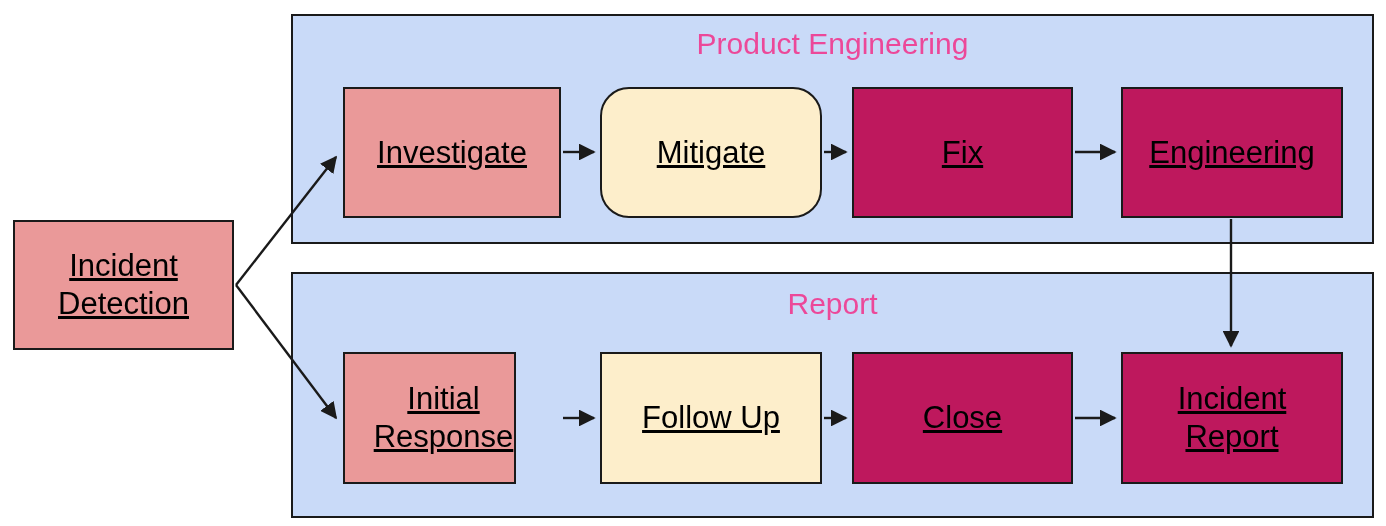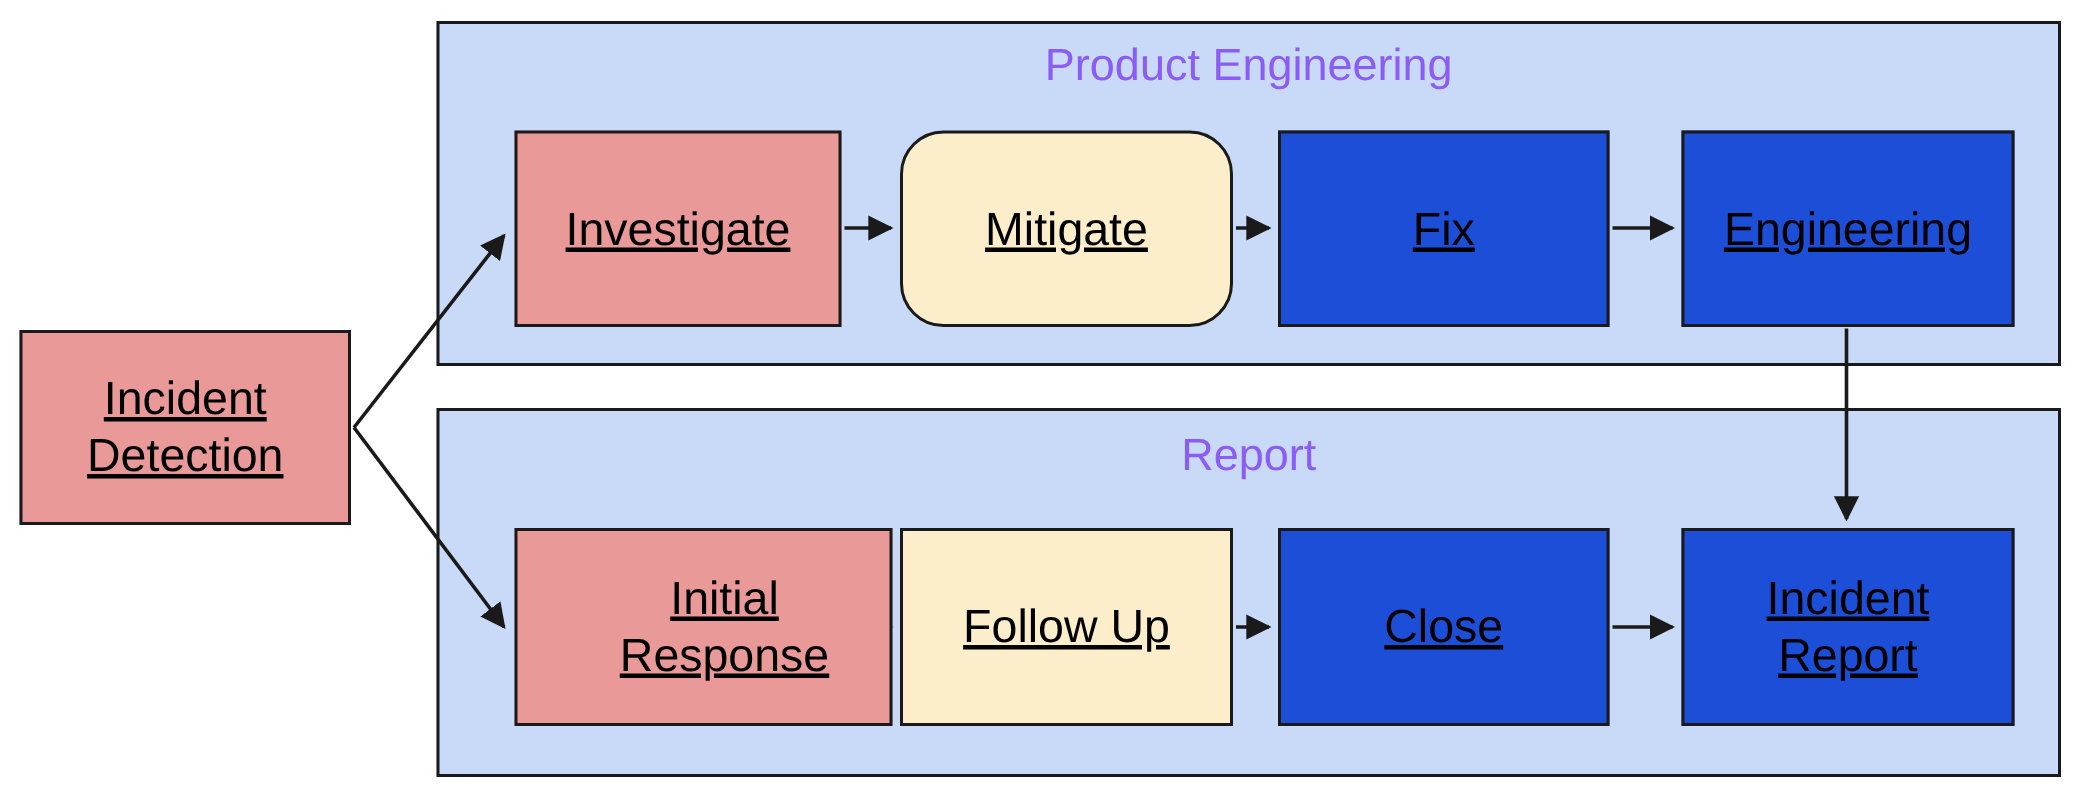--- a/index.html
+++ b/index.html
@@ -41,21 +41,21 @@
     width: 1083px;
     height: 246px;
   }
   .lane-title {
     position: absolute;
     left: 0;
     width: 100%;
     text-align: center;
     font-size: 30px;
     line-height: 34px;
-    color: #8b5cf6;
+    color: #ec4899;
     white-space: nowrap;
   }
   .lane-title-wrap {
     position: absolute;
     left: 291px;
     width: 1083px;
     pointer-events: none;
   }
 
   
@@ -68,21 +68,21 @@
     justify-content: center;
     text-align: center;
     font-size: 31px;
     line-height: 38px;
     color: #000000;
   }
   .node-label { display: block; white-space: pre-line; text-decoration: underline; }
 
   .fill-red    { background: #ea9999; }
   .fill-yellow { background: #fdeecb; }
-  .fill-green  { background: #1d4ed8; }
+  .fill-green  { background: #be185d; }
 
   
   #connectors {
     position: absolute;
     left: 0; top: 0;
     width: 1386px;
     height: 526px;
     pointer-events: none;
   }
 </style>
@@ -155,21 +155,21 @@
   </div>
 
   <div class="node fill-green" style="left:852px; top:87px;  width:221px; height:131px;">
     <span class="node-label">Fix</span>
   </div>
 
   <div class="node fill-green" style="left:1121px; top:87px; width:222px; height:131px;">
     <span class="node-label">Engineering</span>
   </div>
 
-  <div class="node fill-red" style="left:343px; top:352px; width:252px; height:132px;padding-left:28px;">
+  <div class="node fill-red" style="left:343px; top:352px; width:173px; height:132px;padding-left:28px;">
     <span class="node-label">Initial
 Response</span>
   </div>
 
   <div class="node fill-yellow" style="left:600px; top:352px; width:222px; height:132px;">
     <span class="node-label">Follow Up</span>
   </div>
 
   <div class="node fill-green" style="left:852px; top:352px; width:221px; height:132px;">
     <span class="node-label">Close</span>

